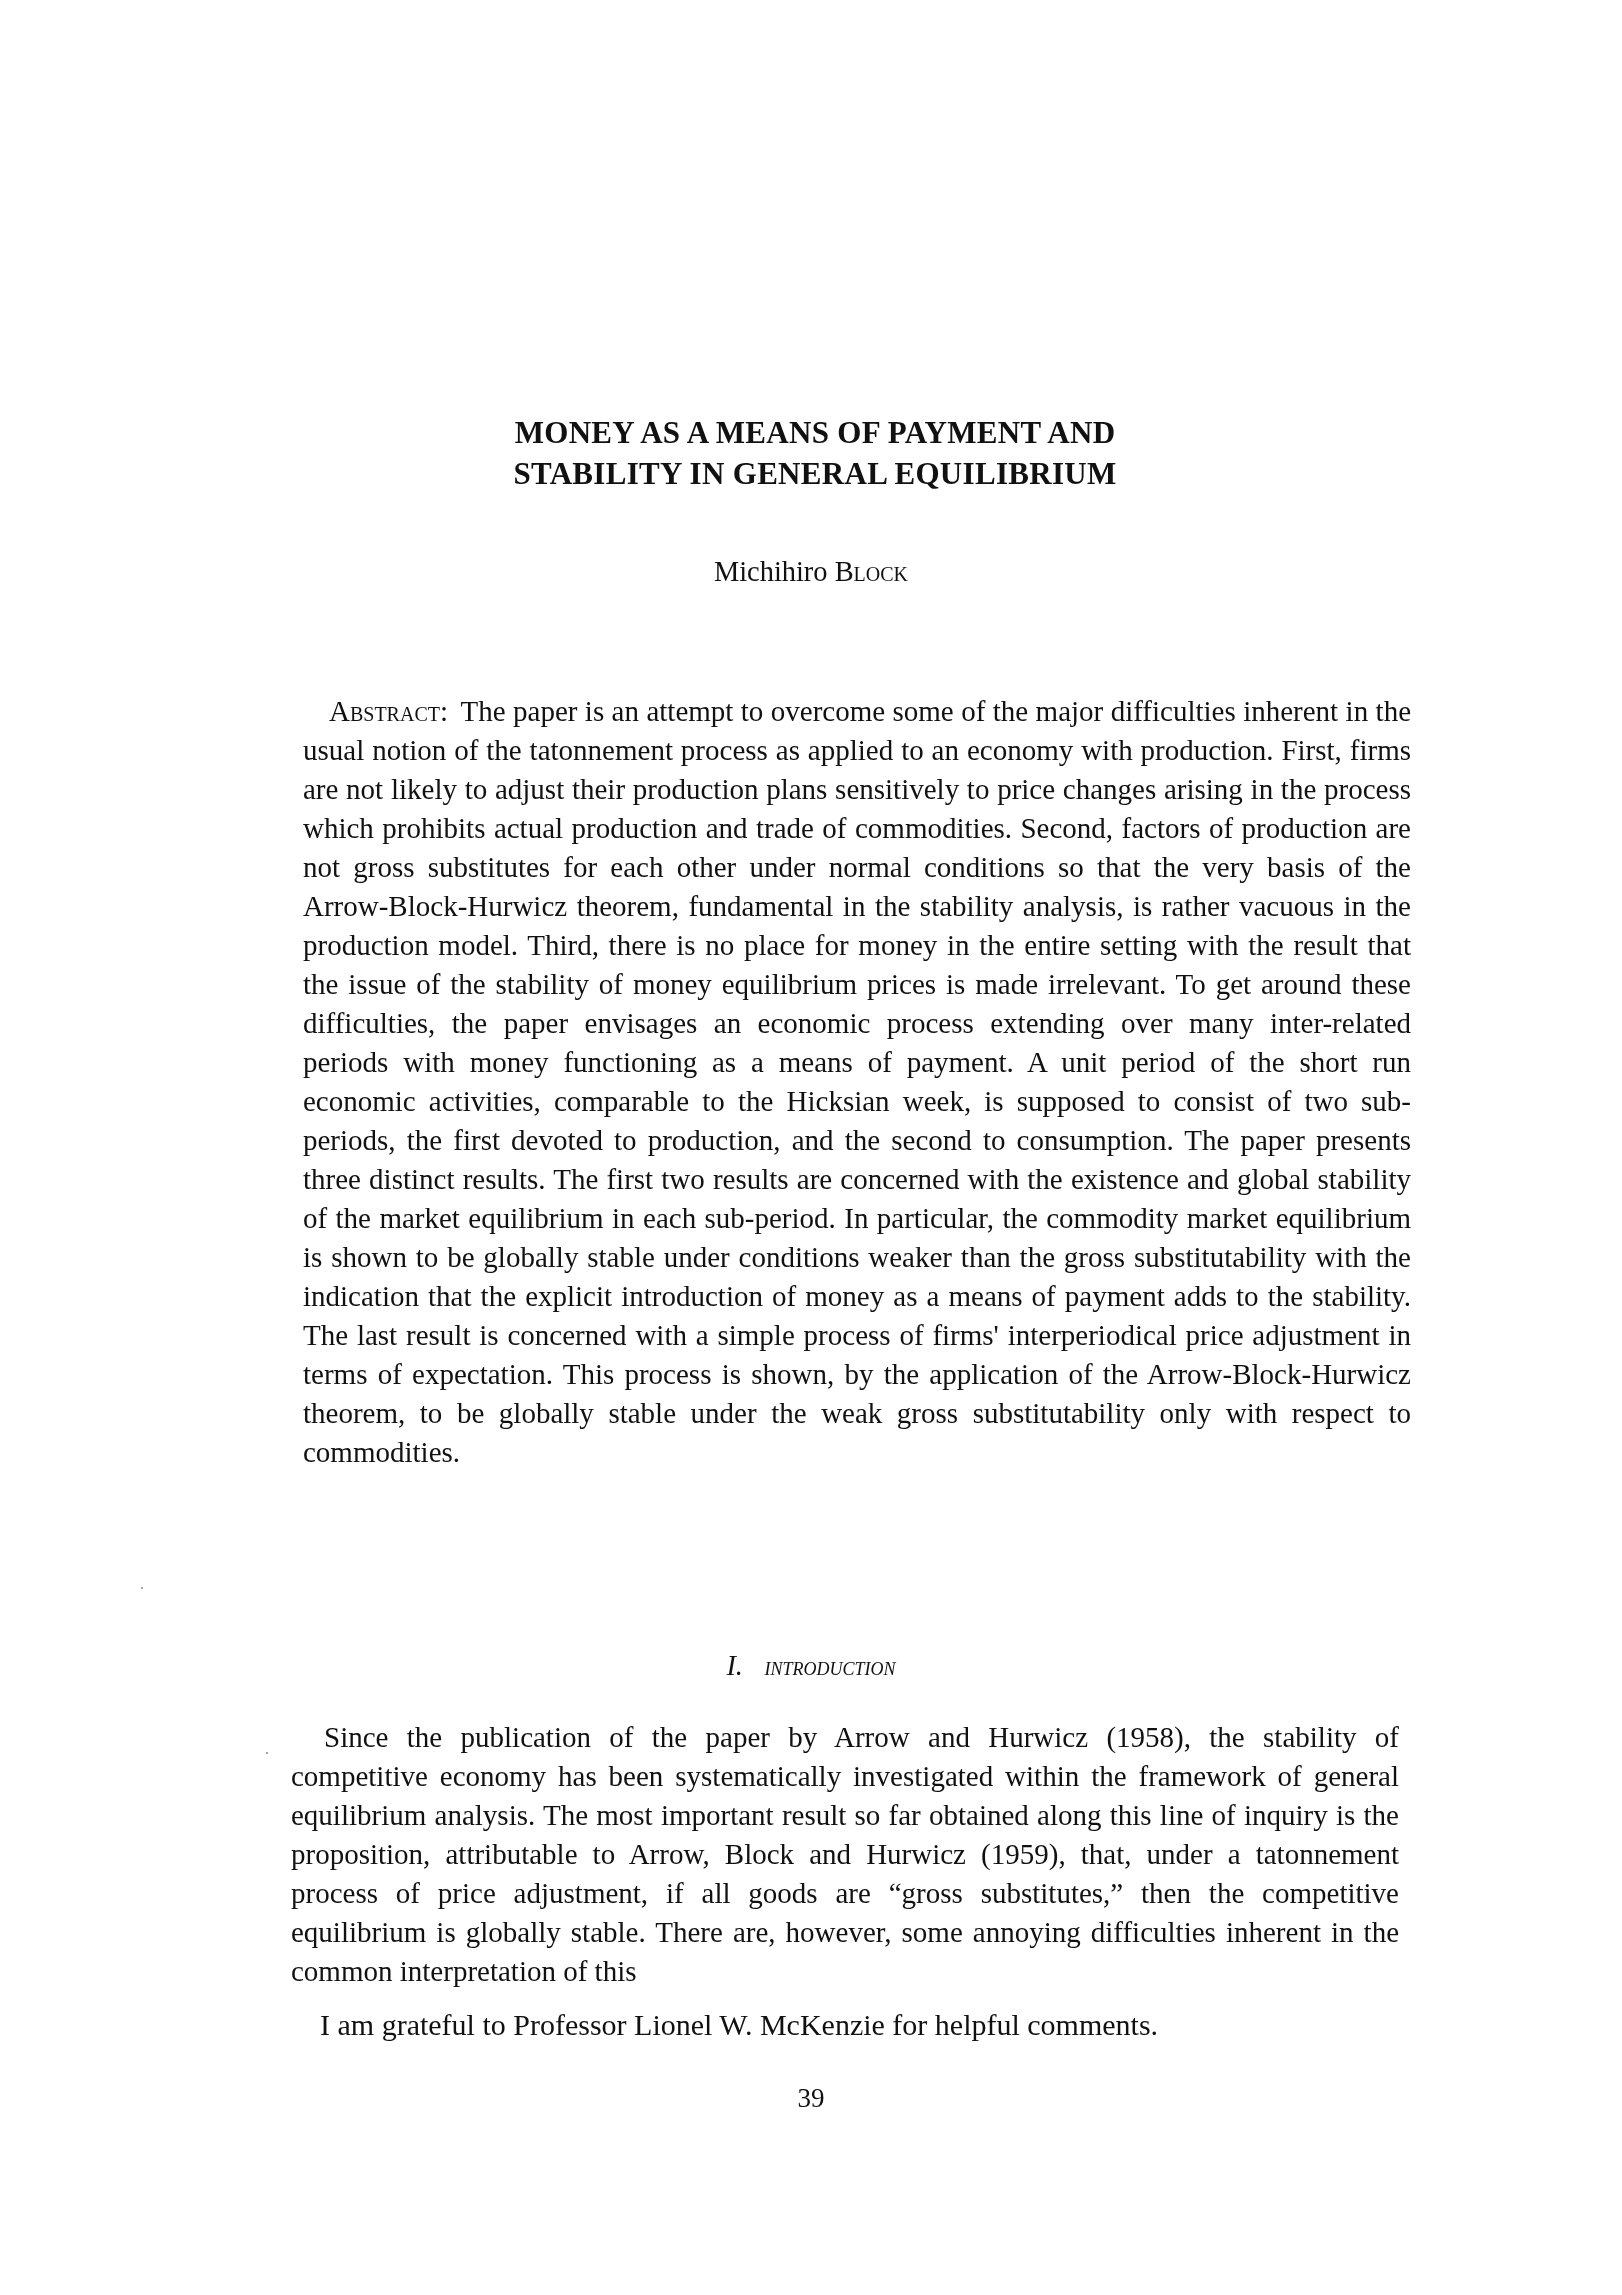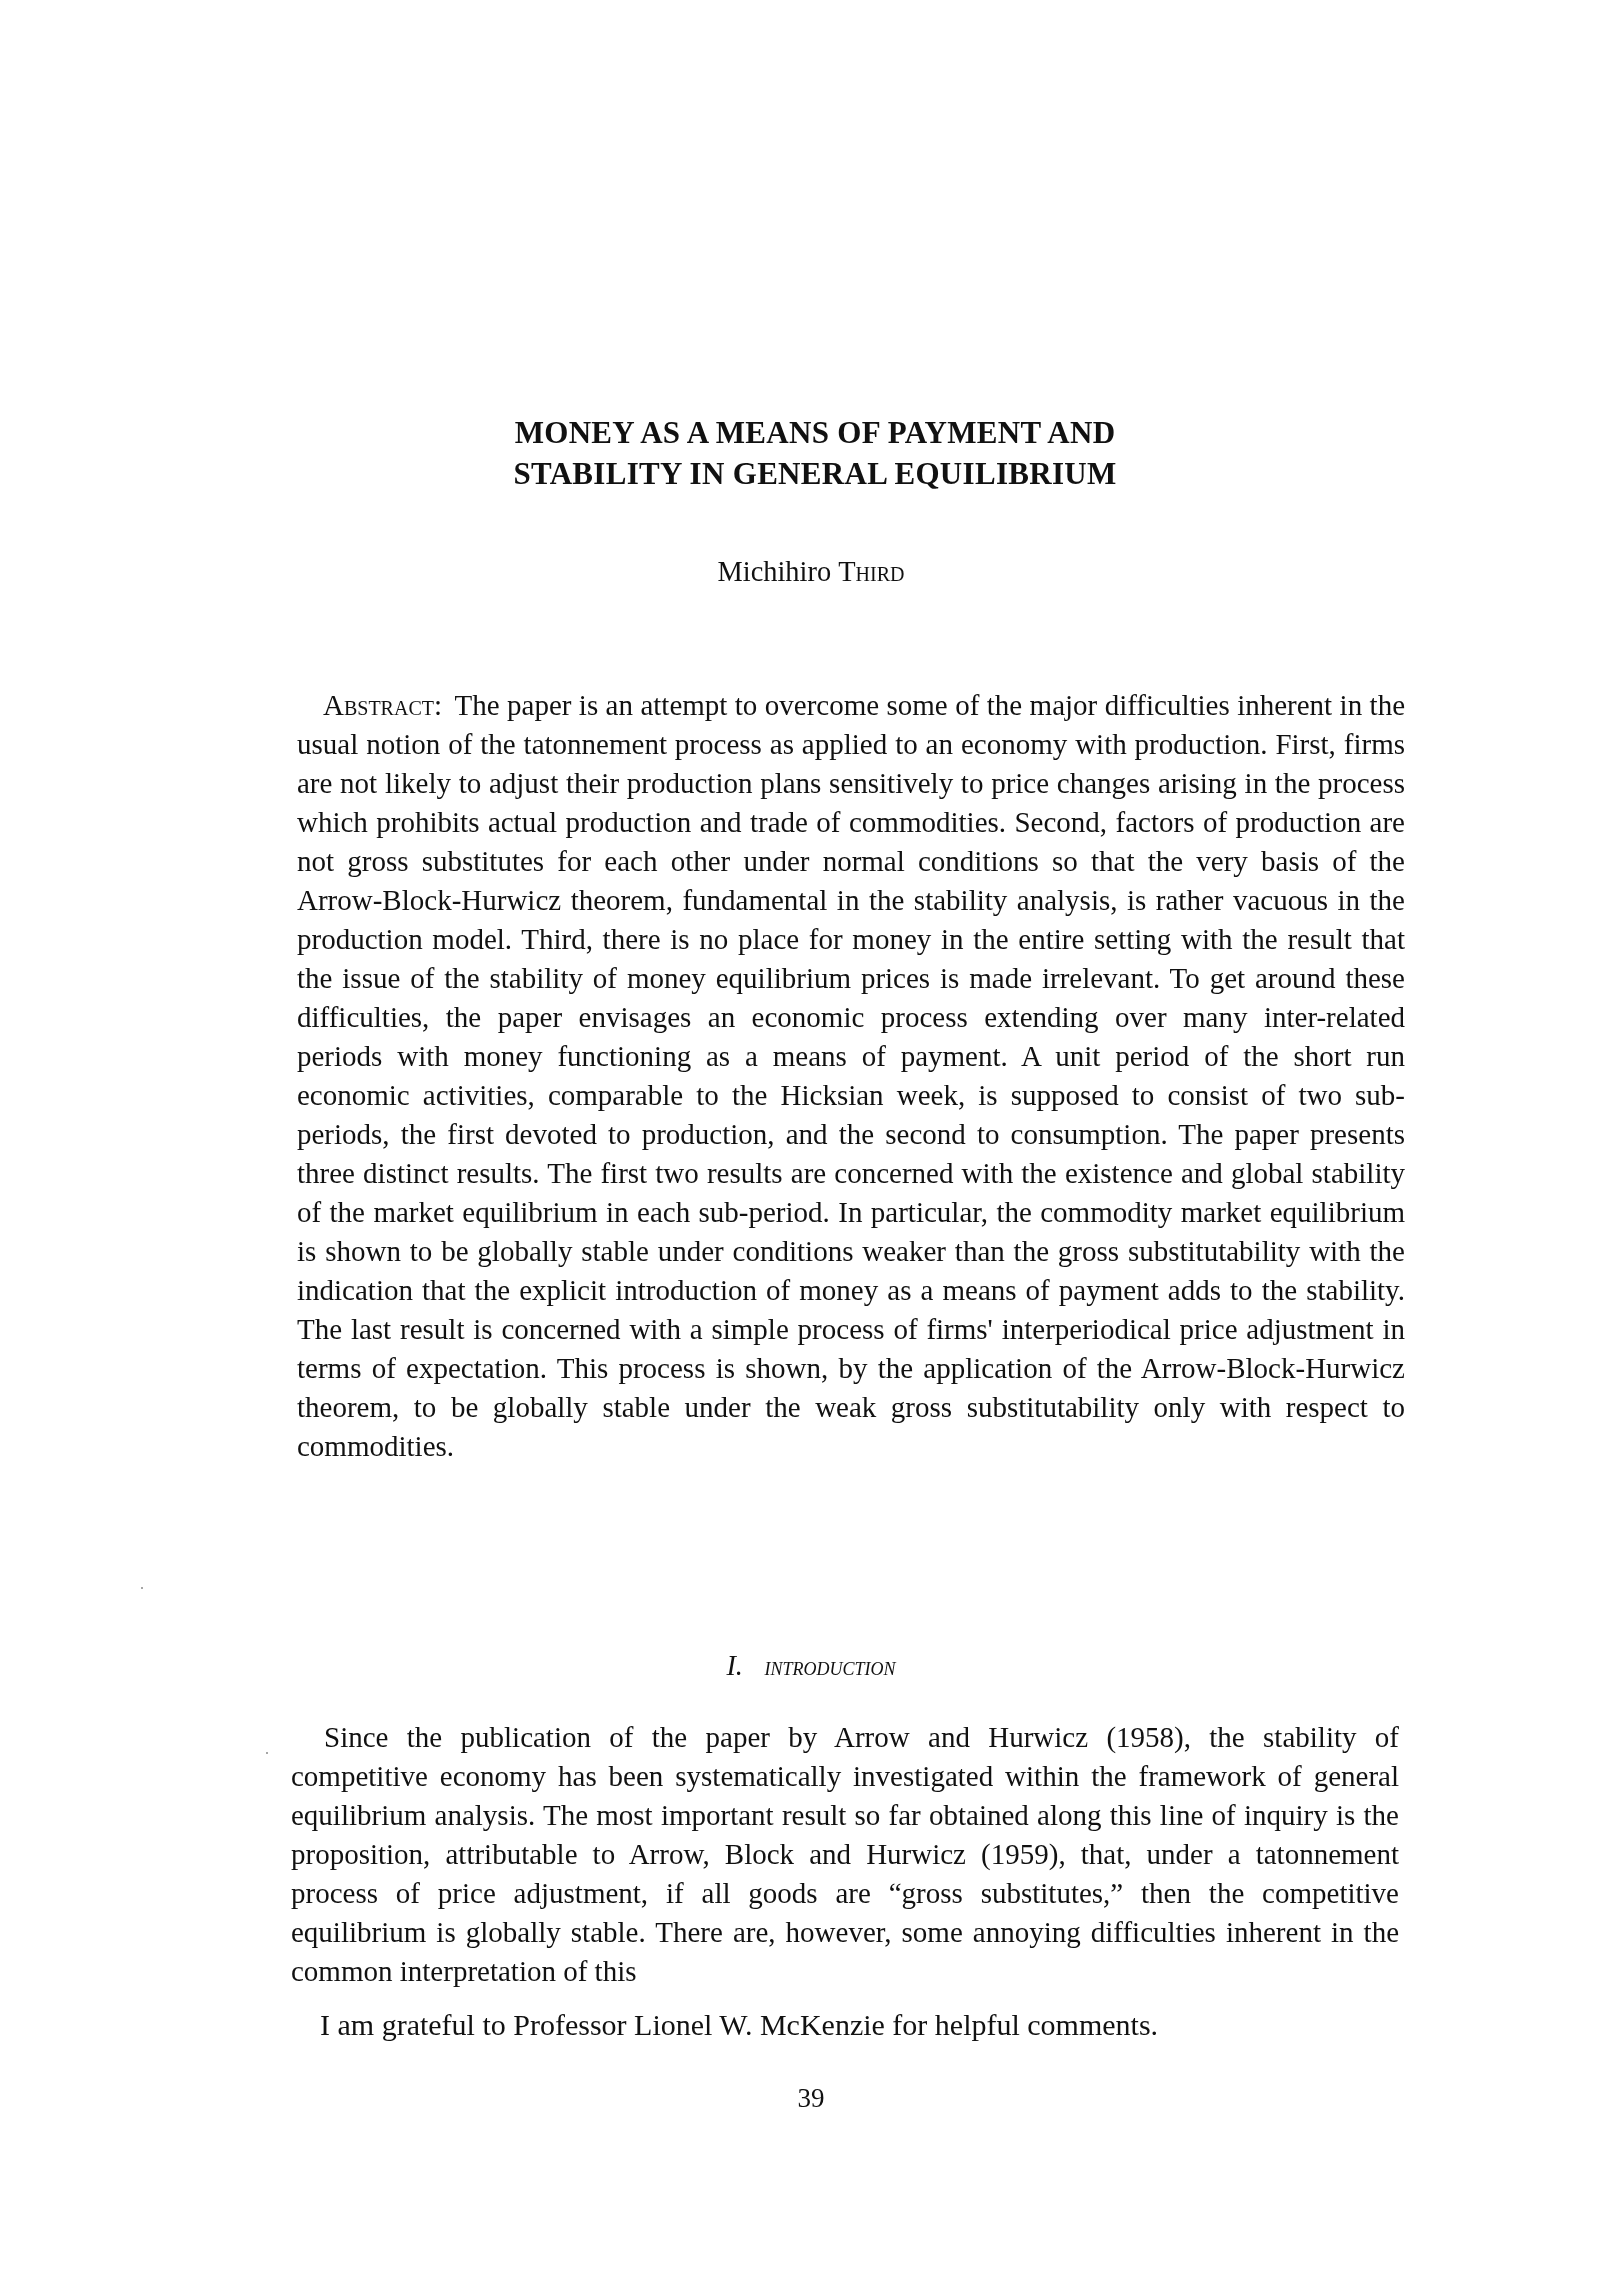--- a/index.html
+++ b/index.html
@@ -17,21 +17,21 @@
     .title div { display: block; padding-left: 8px; }
     .author {
       position: absolute; left: 0; width: 1622px; top: 555px;
       text-align: center; font-size: 28.4px; line-height: 34px;
     }
     .sc { font-variant: small-caps; }
     .author .sc { font-size: 28.4px; }
     .abstract {
       position: absolute; left: 291px; width: 1108px; top: 680px;
       font-size: 29px; line-height: 39px; text-align: justify;
-      text-indent: 26px; margin: 6px;
+      text-indent: 26px; margin: 12px;
     }
     .abstract .label { font-variant: small-caps; margin-right: 12.5px; }
     .section-heading {
       position: absolute; left: 0; width: 1622px; top: 1649px;
       text-align: center; font-size: 25px; line-height: 34px; font-style: italic;
     }
     .section-heading .num { font-size: 28.4px; margin-right: 21.6px; }
     .section-heading .name { font-variant: small-caps; text-transform: lowercase; font-size: 26px; }
     .body-text {
       position: absolute; left: 291px; width: 1108px; top: 1718px;
@@ -53,21 +53,21 @@
 
 <div class="page">
 
   <div class="title">
     <div>MONEY AS A MEANS OF PAYMENT AND</div>
     <div>STABILITY IN GENERAL EQUILIBRIUM</div>
   </div>
 
   <div class="author">
     <span>Michihiro</span>
-    <span class="sc">Third</span>
+    <span class="sc">Block</span>
   </div>
 
   <p class="abstract"><span class="label">Abstract:</span><span>The paper is an attempt to overcome some of the major difficulties inherent in the usual notion of the tatonnement process as applied to an economy with production. First, firms are not likely to adjust their production plans sensitively to price changes arising in the process which prohibits actual production and trade of commodities. Second, factors of production are not gross substitutes for each other under normal conditions so that the very basis of the Arrow-Block-Hurwicz theorem, fundamental in the stability analysis, is rather vacuous in the production model. Third, there is no place for money in the entire setting with the result that the issue of the stability of money equilibrium prices is made irrelevant. To get around these difficulties, the paper envisages an economic process extending over many inter-related periods with money functioning as a means of payment. A unit period of the short run economic activities, comparable to the Hicksian week, is supposed to consist of two sub-periods, the first devoted to production, and the second to consumption. The paper presents three distinct results. The first two results are concerned with the existence and global stability of the market equilibrium in each sub-period. In particular, the commodity market equilibrium is shown to be globally stable under conditions weaker than the gross substitutability with the indication that the explicit introduction of money as a means of payment adds to the stability. The last result is concerned with a simple process of firms' interperiodical price adjustment in terms of expectation. This process is shown, by the application of the Arrow-Block-Hurwicz theorem, to be globally stable under the weak gross substitutability only with respect to commodities.</span></p>
 
   <div class="section-heading">
     <span class="num">I.</span><span class="name">INTRODUCTION</span>
   </div>
 
   <p class="body-text">Since the publication of the paper by Arrow and Hurwicz (1958), the stability of competitive economy has been systematically investigated within the framework of general equilibrium analysis. The most important result so far obtained along this line of inquiry is the proposition, attributable to Arrow, Block and Hurwicz (1959), that, under a tatonnement process of price adjustment, if all goods are “gross substitutes,” then the competitive equilibrium is globally stable. There are, however, some annoying difficulties inherent in the common interpretation of this</p>
 

